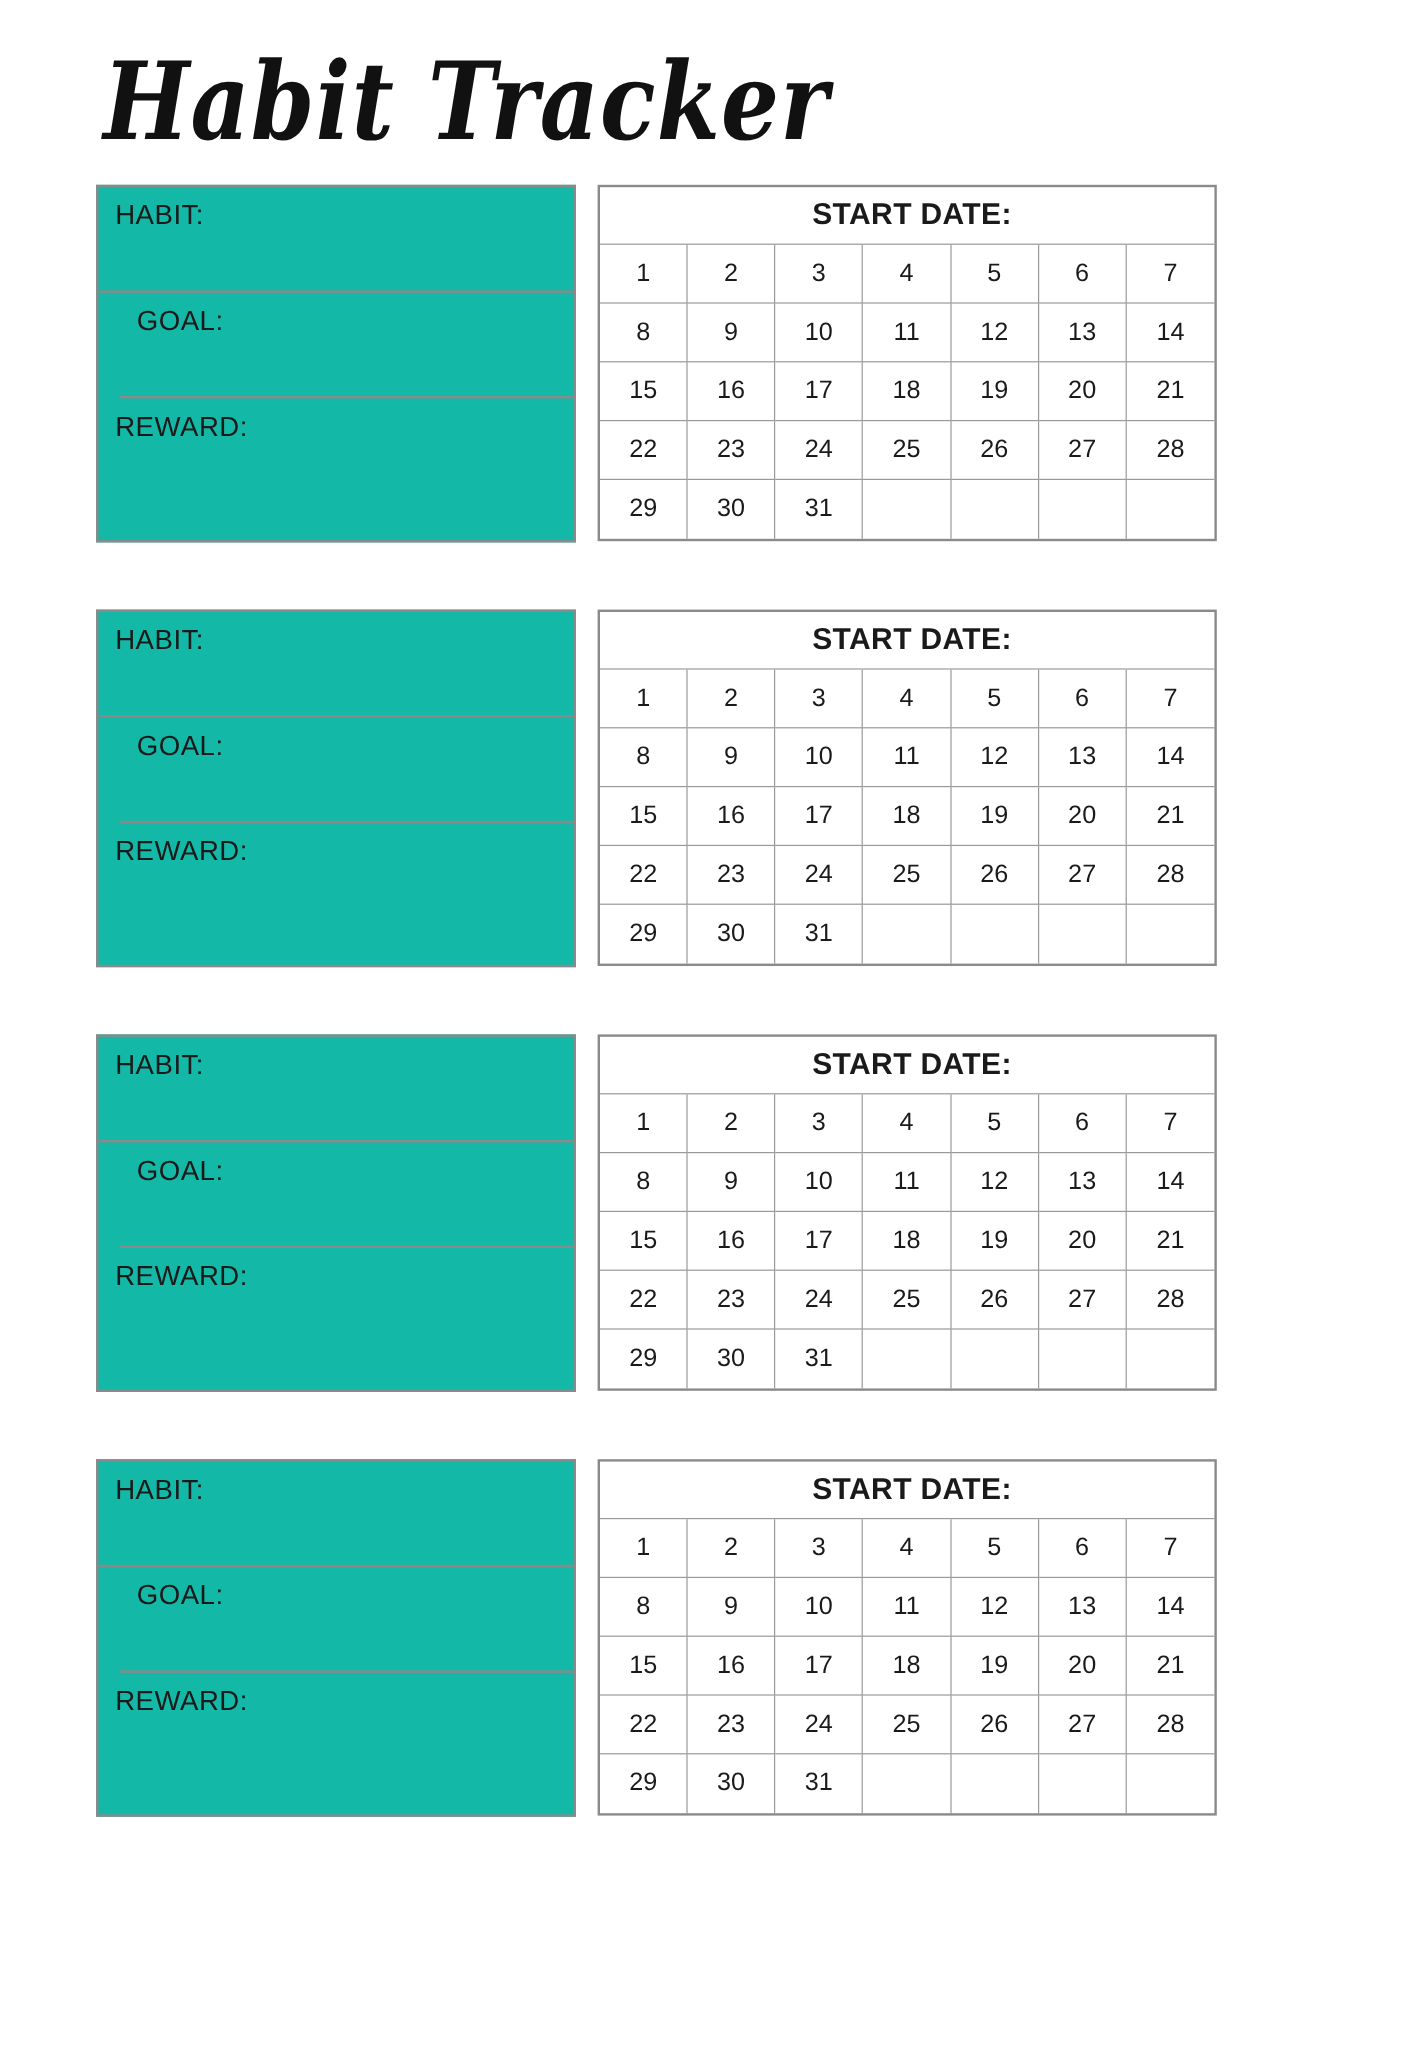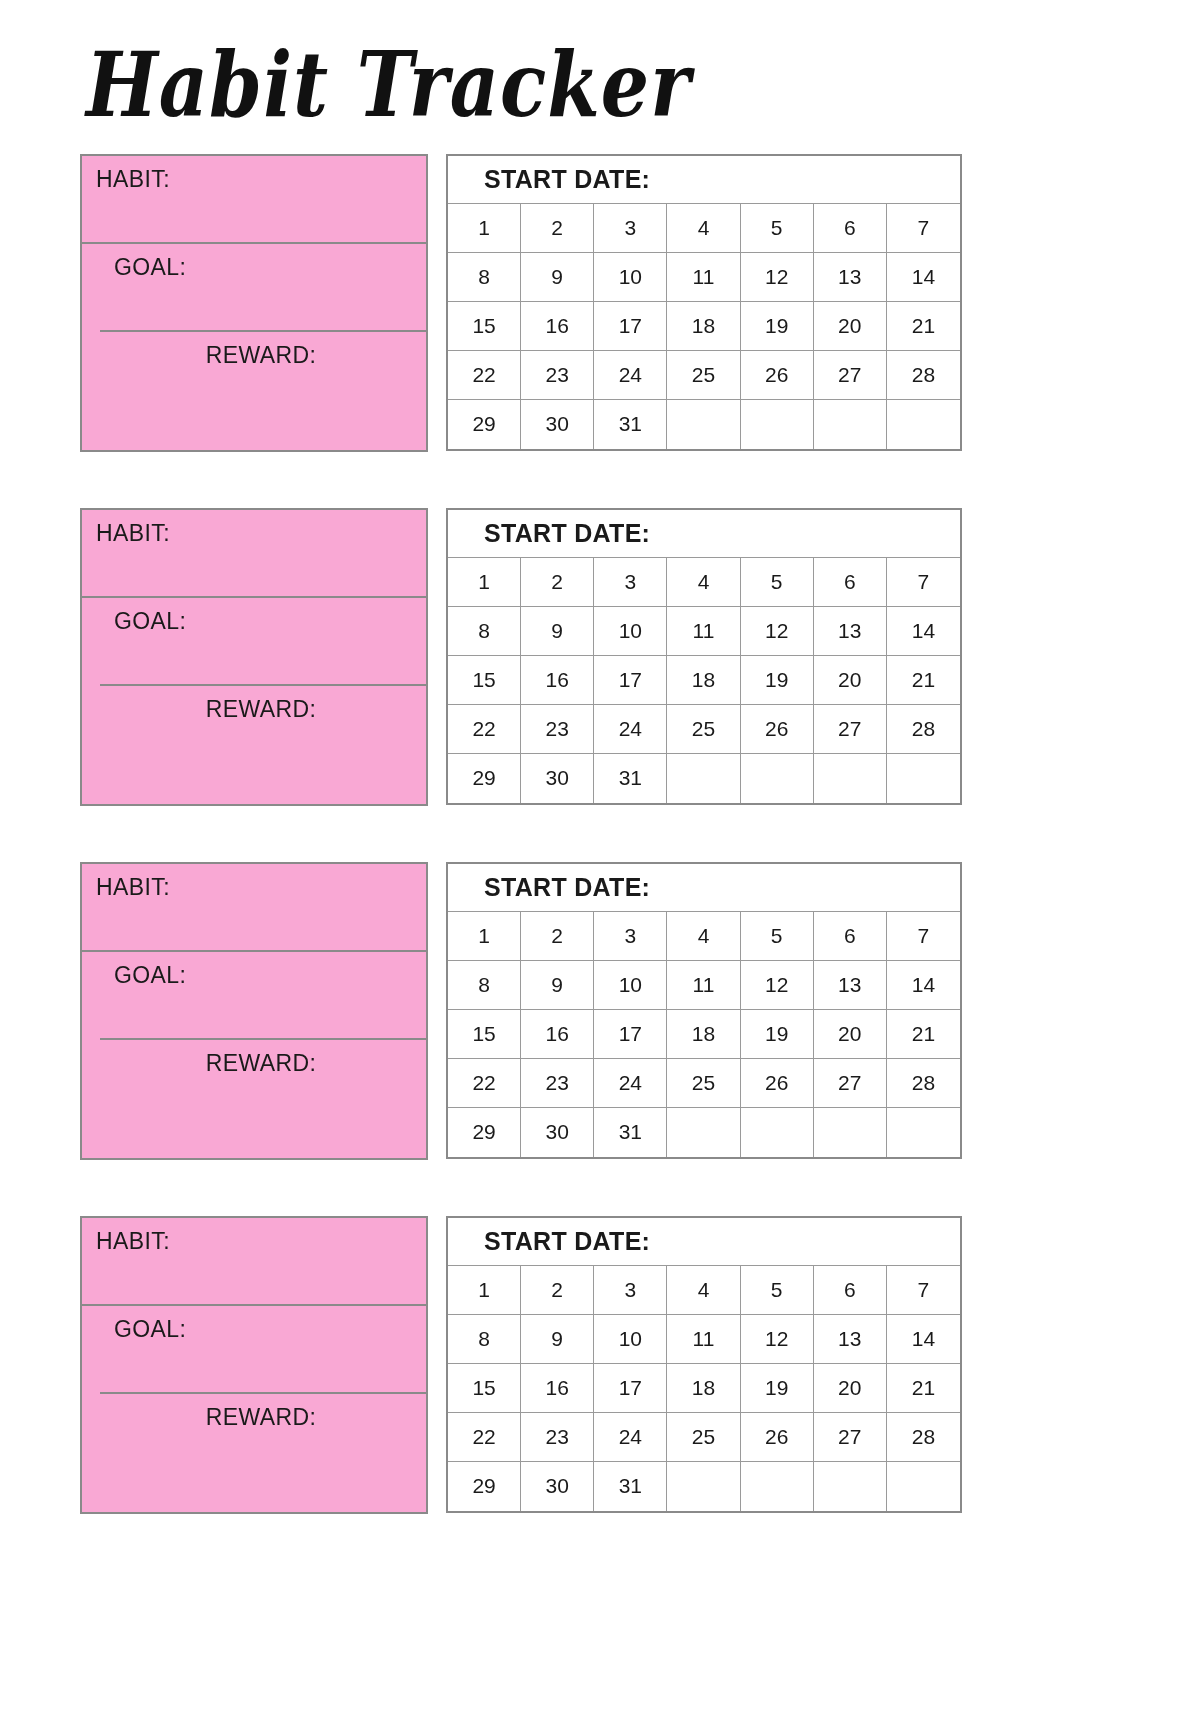--- a/index.html
+++ b/index.html
@@ -38,33 +38,32 @@
 
   .tracker-row {
     display: flex;
     align-items: flex-start;
     gap: 18px;
     margin-bottom: 56px;
   }
 
   
   .info-block {
-    width: 348px;
+    width: 400px;
     border: 2px solid #8a8a8a;
     box-sizing: border-box;
-    background: #f9a8d4;
+    background: #14b8a6;
   }
   .info-field {
     border-bottom: 2px solid #8a8a8a;
     box-sizing: border-box;
     padding: 10px 0 0 14px;
   }
   .info-field:last-child {
     border-bottom: none;
-    text-align: center;
   }
   .field-habit { height: 88px; }
   .field-goal { height: 88px; margin-left: 18px; }
   .field-reward { height: 118px; }
   .field-label {
     font-size: 23px;
     letter-spacing: 0.4px;
     color: #1a1a1a;
   }
 
@@ -72,23 +71,24 @@
   .calendar-block {
     width: 516px;
     border: 2px solid #8a8a8a;
     box-sizing: border-box;
     background: #fff;
   }
   .calendar-header {
     height: 48px;
     display: flex;
     align-items: center;
-    padding-left: 36px;
+    padding-left: 8px;
     border-bottom: 1px solid #9a9a9a;
     box-sizing: border-box;
+    justify-content: center;
   }
   .calendar-header-label {
     font-size: 25px;
     font-weight: 700;
     letter-spacing: 0.3px;
   }
   .calendar-grid {
     display: grid;
     grid-template-columns: repeat(7, 1fr);
   }

